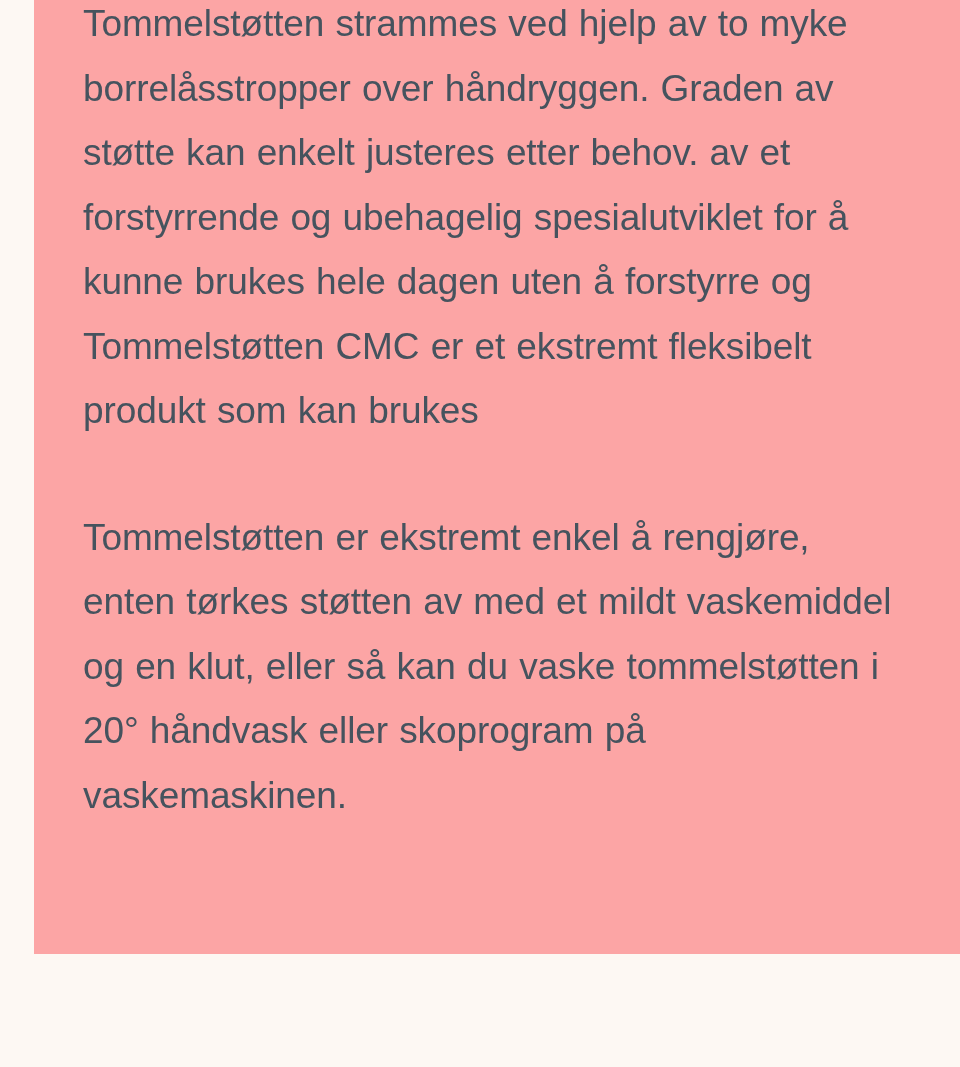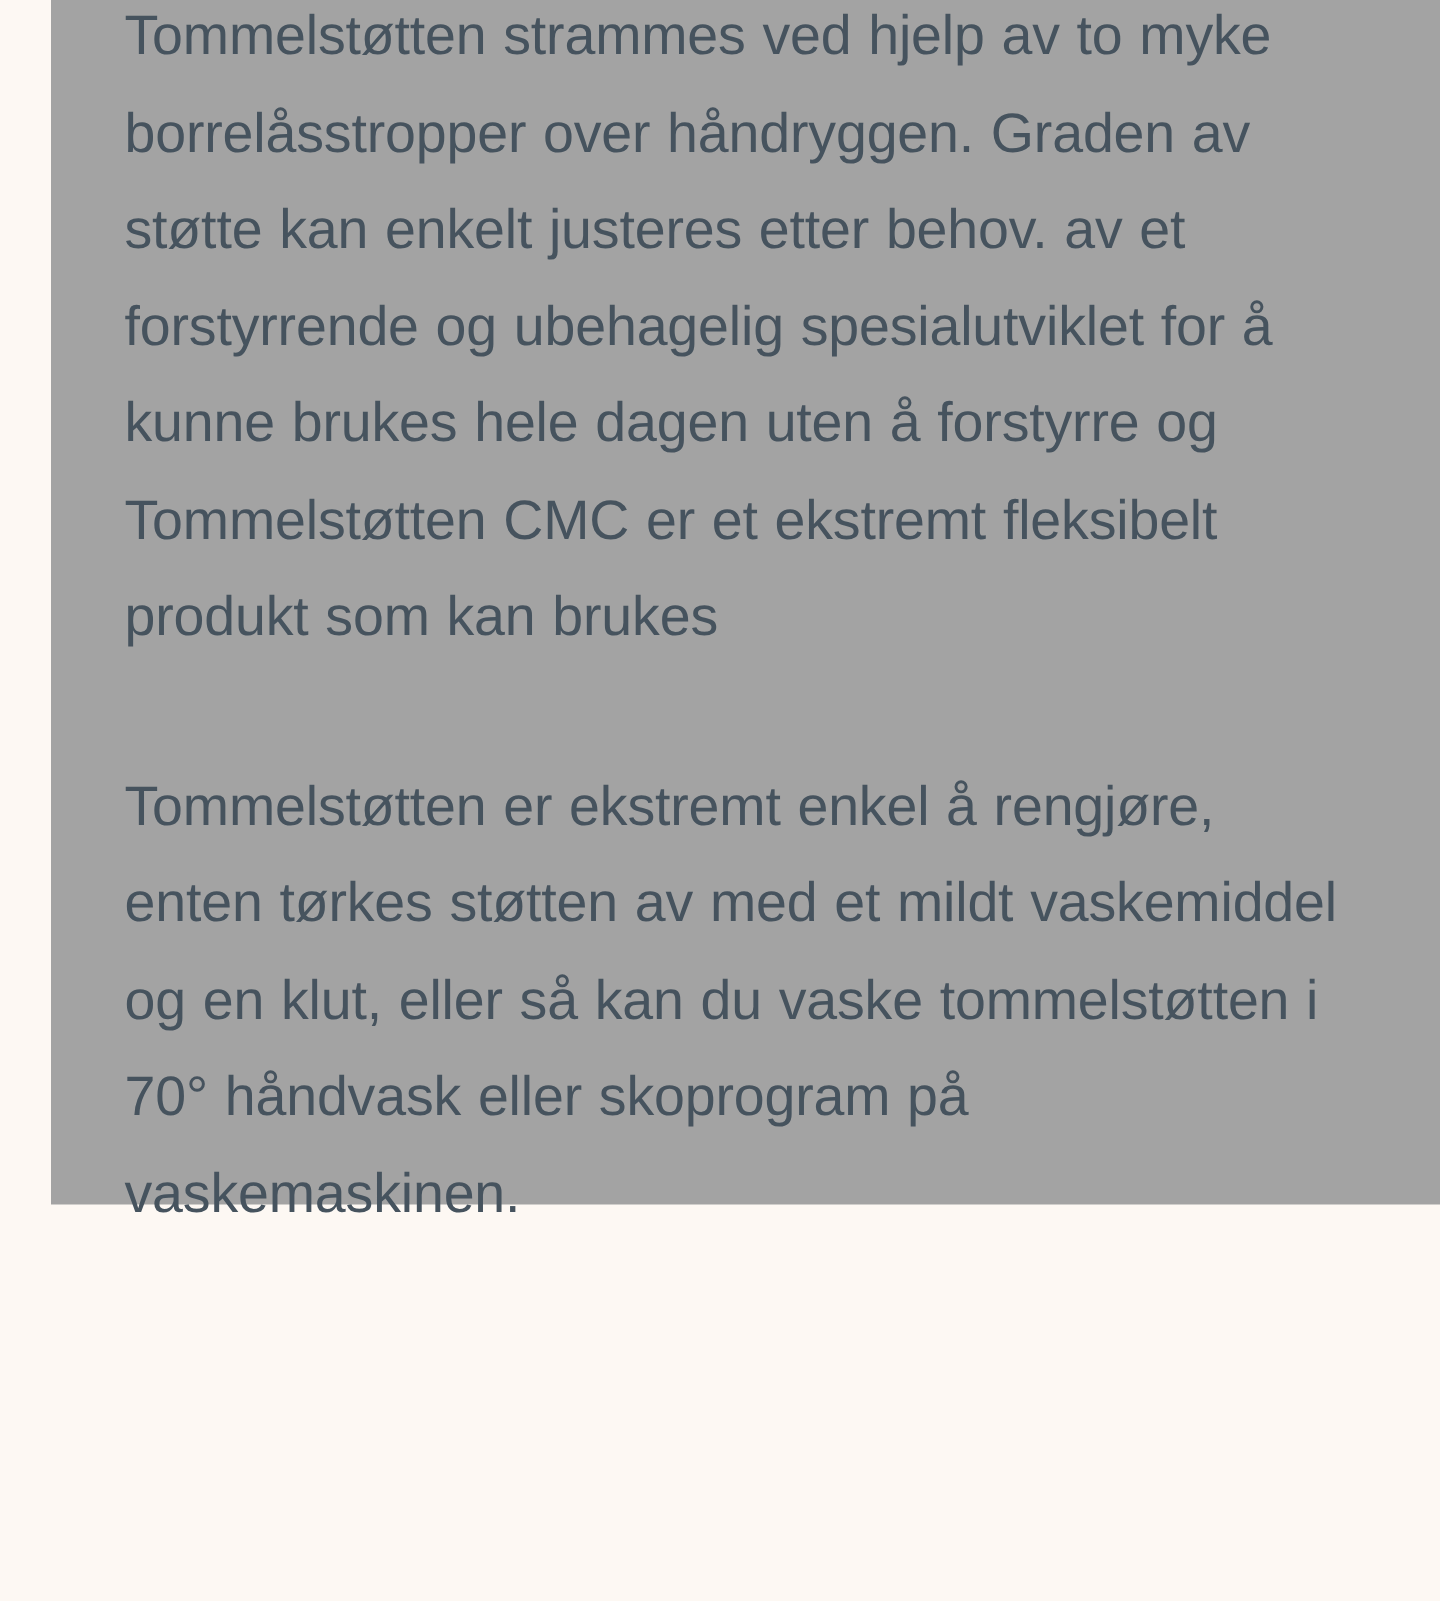--- a/index.html
+++ b/index.html
@@ -18,22 +18,22 @@
     width: 960px;
     height: 1067px;
     background: #fdf8f3;
     box-sizing: border-box;
   }
   .content-sheet {
     position: absolute;
     left: 34px;
     top: 0;
     width: 926px;
-    height: 803px;
-    background: #a3a3a3;
+    height: 954px;
+    background: #fca5a5;
     box-sizing: border-box;
   }
   .text-column {
     position: absolute;
     left: 49px;
     top: -8px;
     width: 820px;
   }
   p.para {
     margin: 0;
@@ -50,16 +50,16 @@
     margin-top: 62px;
   }
 </style>
 </head>
 <body>
 
 <div class="page">
   <div class="content-sheet">
     <div class="text-column">
       <p class="para">Tommelstøtten strammes ved hjelp av to myke borrelåsstropper over håndryggen. Graden av støtte kan enkelt justeres etter behov. av et forstyrrende og ubehagelig spesialutviklet for å kunne brukes hele dagen uten å forstyrre og Tommelstøtten CMC er et ekstremt fleksibelt produkt som kan brukes</p>
-      <p class="para">Tommelstøtten er ekstremt enkel å rengjøre, enten tørkes støtten av med et mildt vaskemiddel og en klut, eller så kan du vaske tommelstøtten i 70° håndvask eller skoprogram på vaskemaskinen.</p>
+      <p class="para">Tommelstøtten er ekstremt enkel å rengjøre, enten tørkes støtten av med et mildt vaskemiddel og en klut, eller så kan du vaske tommelstøtten i 20° håndvask eller skoprogram på vaskemaskinen.</p>
     </div>
   </div>
 </div>
 
 </body></html>

